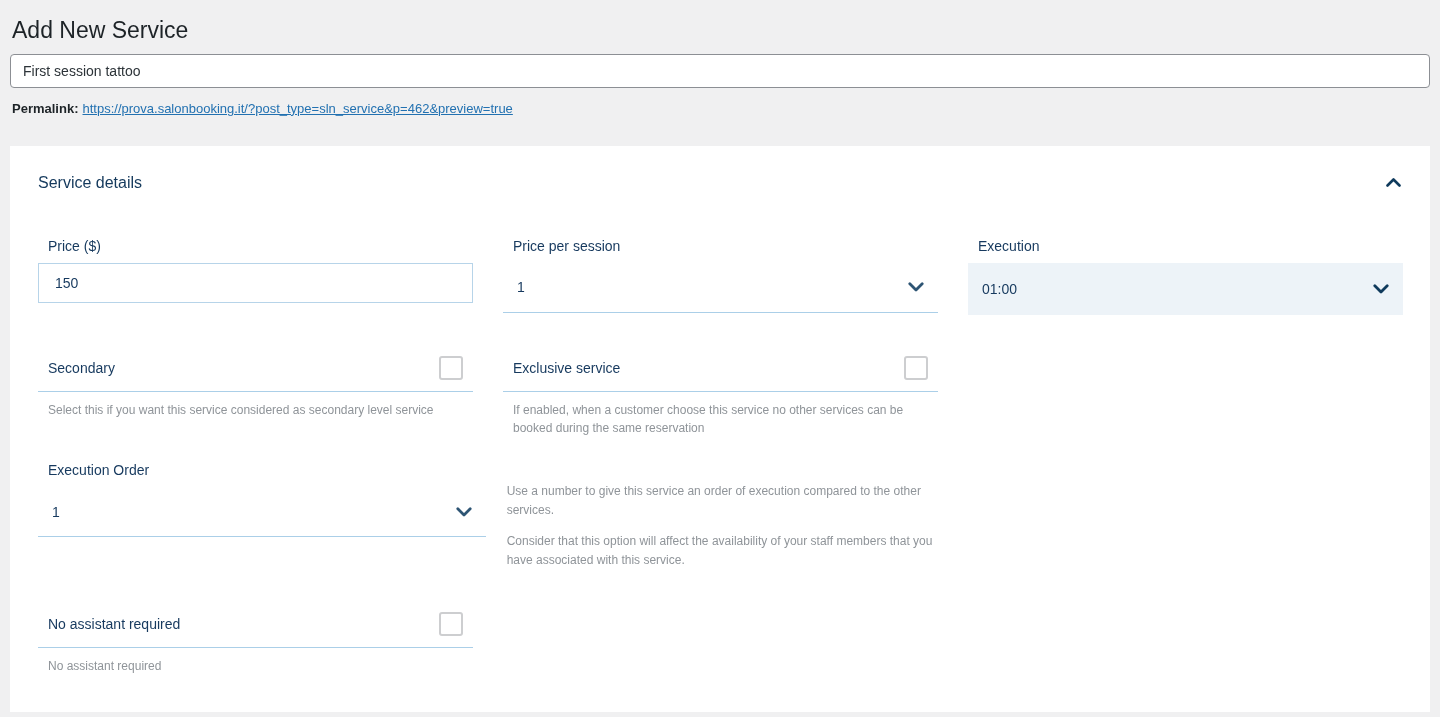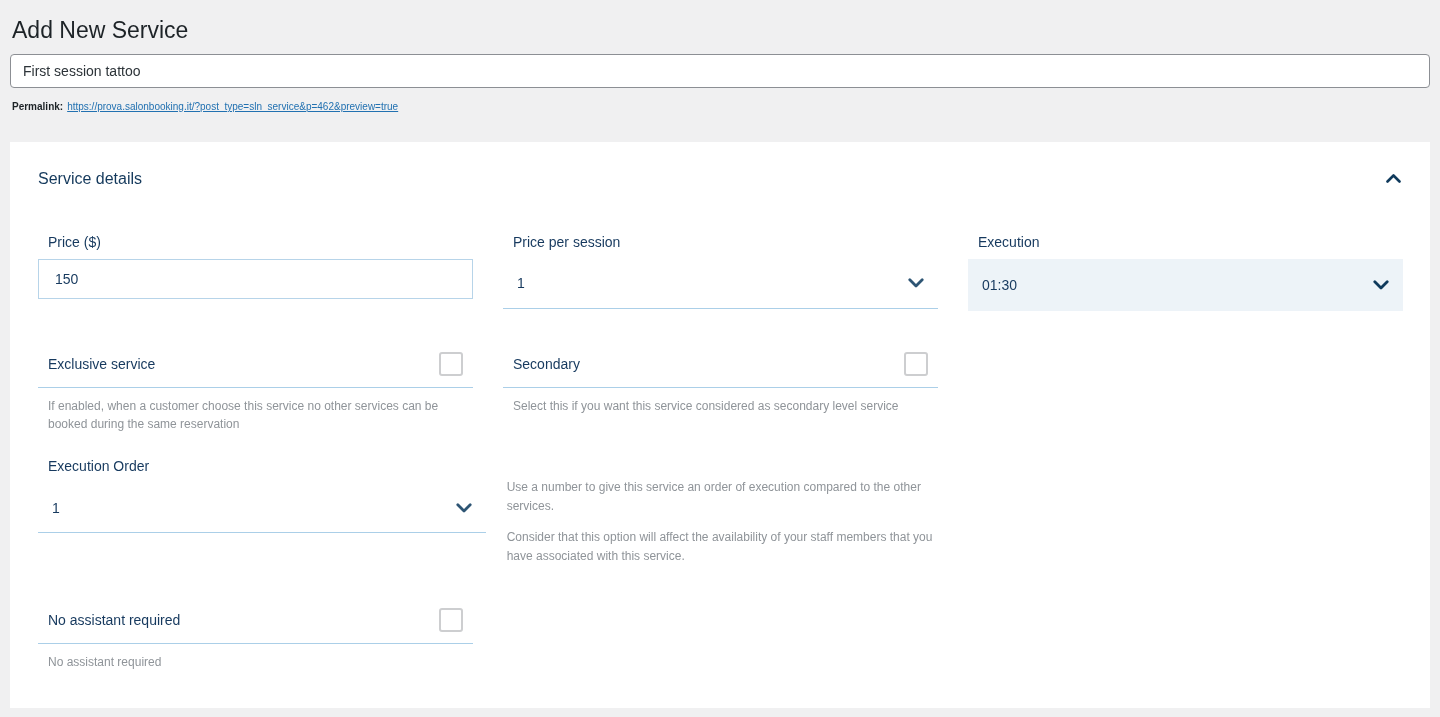--- a/index.html
+++ b/index.html
@@ -21,21 +21,21 @@
     width: 100%; height: 34px;
     padding: 3px 12px;
     font-size: 14px; color: #2c3338;
     font-family: "Liberation Sans", sans-serif;
     background: #fff;
     border: 1px solid #8c8f94; border-radius: 4px;
     outline: none;
   }
   .permalink {
     margin: 13px 0 0 2px;
-    font-size: 10px; color: #1d2327;
+    font-size: 13px; color: #1d2327;
   }
   .permalink .plabel { font-weight: 700; }
   .permalink a { color: #2271b1; text-decoration: underline; margin-left: 4px; }
 
   .panel {
     margin-top: 30px;
     background: #fff;
     min-height: 557px;
     padding: 28px 27px 36px 28px;
   }
@@ -136,44 +136,44 @@
           <span class="chev">
             <svg width="16" height="10" viewBox="0 0 16 10">
                 <polyline points="1.8,1.8 8,8 14.2,1.8" fill="none" stroke="#2e5574" stroke-width="2.8" stroke-linecap="round" stroke-linejoin="round"></polyline>
               </svg>
           </span>
         </div>
       </div>
       <div>
         <div class="field-label">Execution</div>
         <div class="select filled">
-          <span>01:30</span>
+          <span>01:00</span>
           <span class="chev">
             <svg width="16" height="10" viewBox="0 0 16 10">
                 <polyline points="1.8,1.8 8,8 14.2,1.8" fill="none" stroke="#0f3a5c" stroke-width="2.8" stroke-linecap="round" stroke-linejoin="round"></polyline>
               </svg>
           </span>
         </div>
       </div>
     </div>
 
     <div class="grid row2">
       <div>
         <div class="check-row">
+          <span class="check-label">Secondary</span>
+          <span class="checkbox"></span>
+        </div>
+        <p class="help">Select this if you want this service considered as secondary level service</p>
+      </div>
+      <div>
+        <div class="check-row">
           <span class="check-label">Exclusive service</span>
           <span class="checkbox"></span>
         </div>
         <p class="help">If enabled, when a customer choose this service no other services can be booked during the same reservation</p>
-      </div>
-      <div>
-        <div class="check-row">
-          <span class="check-label">Secondary</span>
-          <span class="checkbox"></span>
-        </div>
-        <p class="help">Select this if you want this service considered as secondary level service</p>
       </div>
     </div>
 
     <div class="grid row3">
       <div>
         <div class="field-label">Execution Order</div>
         <div class="select underlined">
           <span>1</span>
           <span class="chev">
             <svg width="16" height="10" viewBox="0 0 16 10">

